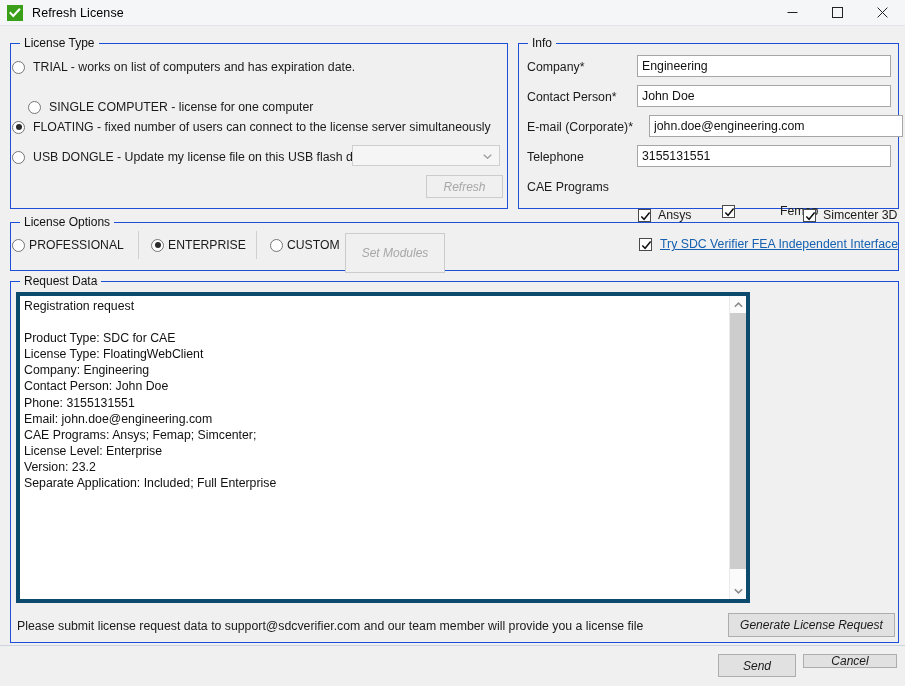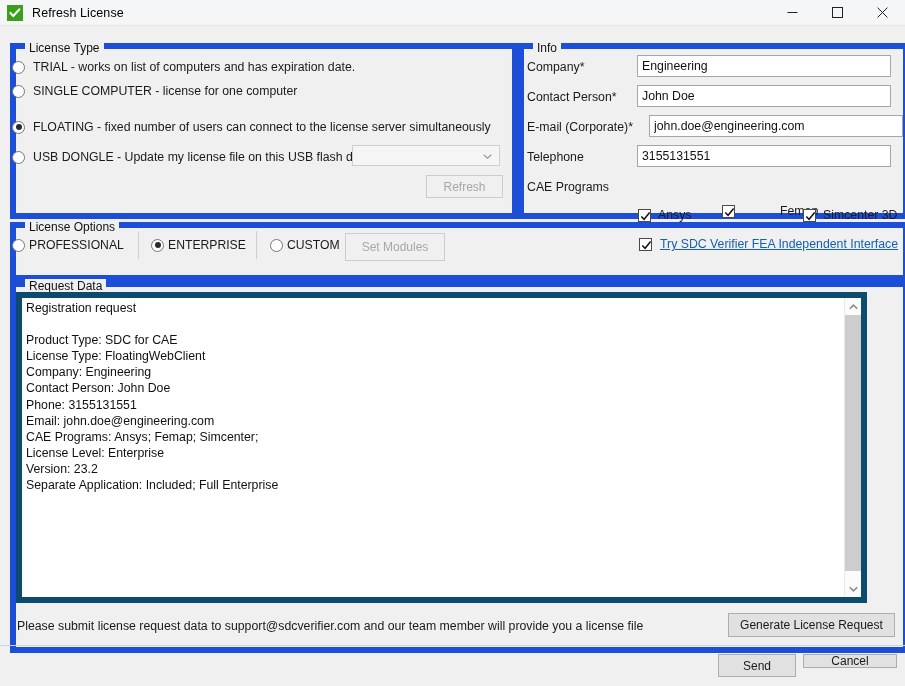--- a/index.html
+++ b/index.html
@@ -51,21 +51,21 @@
   .win-btn {
     width: 45px; height: 25px;
     display: flex; align-items: center; justify-content: center;
     color: #222;
   }
   .win-btn svg { display:block; }
 
   
   .group {
     position: absolute;
-    border: 6px solid #1d4ed8;
+    border: 1px solid #1d4ed8;
     border-radius: 0;
     background: transparent;
   }
   .group > .legend {
     position: absolute;
     top: -8px;
     left: 9px;
     background: #f0f0f0;
     padding: 0 4px;
     font-size: 12px;
@@ -104,21 +104,21 @@
     background: #2b2b2b;
   }
   .radio-label {
     margin-left: 8px;
     font-size: 12.3px;
     color: #1a1a1a;
     white-space: nowrap;
   }
 
   #rad-trial  { top: 60px; }
-  #rad-single { top: 84px; }
+  #rad-single { top: 100px; margin-left: 16px; }
   #rad-float  { top: 120px; }
   #rad-usb    { top: 150px; }
 
   
   .combo {
     position: absolute;
     left: 352px; top: 145px;
     width: 148px; height: 21px;
     border: 1px solid #cfcfcf;
     background: #f5f5f5;
@@ -137,35 +137,36 @@
     box-sizing: border-box;
     border: 1px solid #adadad;
     background: #e1e1e1;
     font-family: "Liberation Sans", sans-serif;
     font-size: 12px;
     color: #1a1a1a;
     display: flex;
     align-items: center;
     justify-content: center;
     padding: 0;
+    font-style: italic;
   }
   .btn.disabled {
     color: #a7a7a7;
     background: #f0f0f0;
     border-color: #cccccc;
   }
   #btn-refresh {
     position: absolute;
     left: 426px; top: 175px;
     width: 77px; height: 23px;
   }
   #btn-set-modules {
     position: absolute;
     left: 345px; top: 233px;
-    width: 100px; height: 28px;
+    width: 100px; height: 40px;
   }
   #btn-generate {
     position: absolute;
     left: 728px; top: 613px;
     width: 167px; height: 24px;
   }
   #btn-send {
     position: absolute;
     left: 718px; top: 654px;
     width: 78px; height: 23px;
@@ -273,23 +274,23 @@
     color: #1560b0;
     text-decoration: underline;
     white-space: nowrap;
     cursor: pointer;
   }
 
   
   #request-box {
     position: absolute;
     left: 16px; top: 292px;
-    width: 851px; height: 311px;
-    box-sizing: border-box;
-    border: 6px solid #0c4a6e;
+    width: 734px; height: 311px;
+    box-sizing: border-box;
+    border: 4px solid #0c4a6e;
     background: #fff;
     overflow: hidden;
   }
   #request-text {
     position: absolute;
     left: 4px; top: 2px;
     right: 20px;
     font-family: "Liberation Sans", sans-serif;
     font-size: 12.3px;
     line-height: 16.1px;

